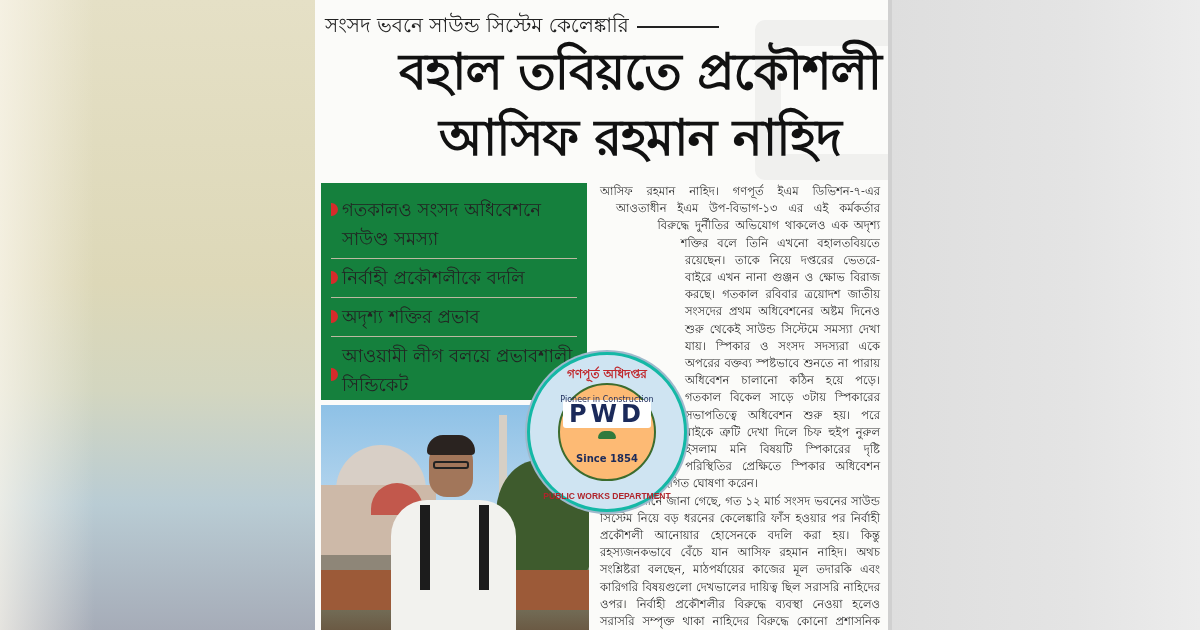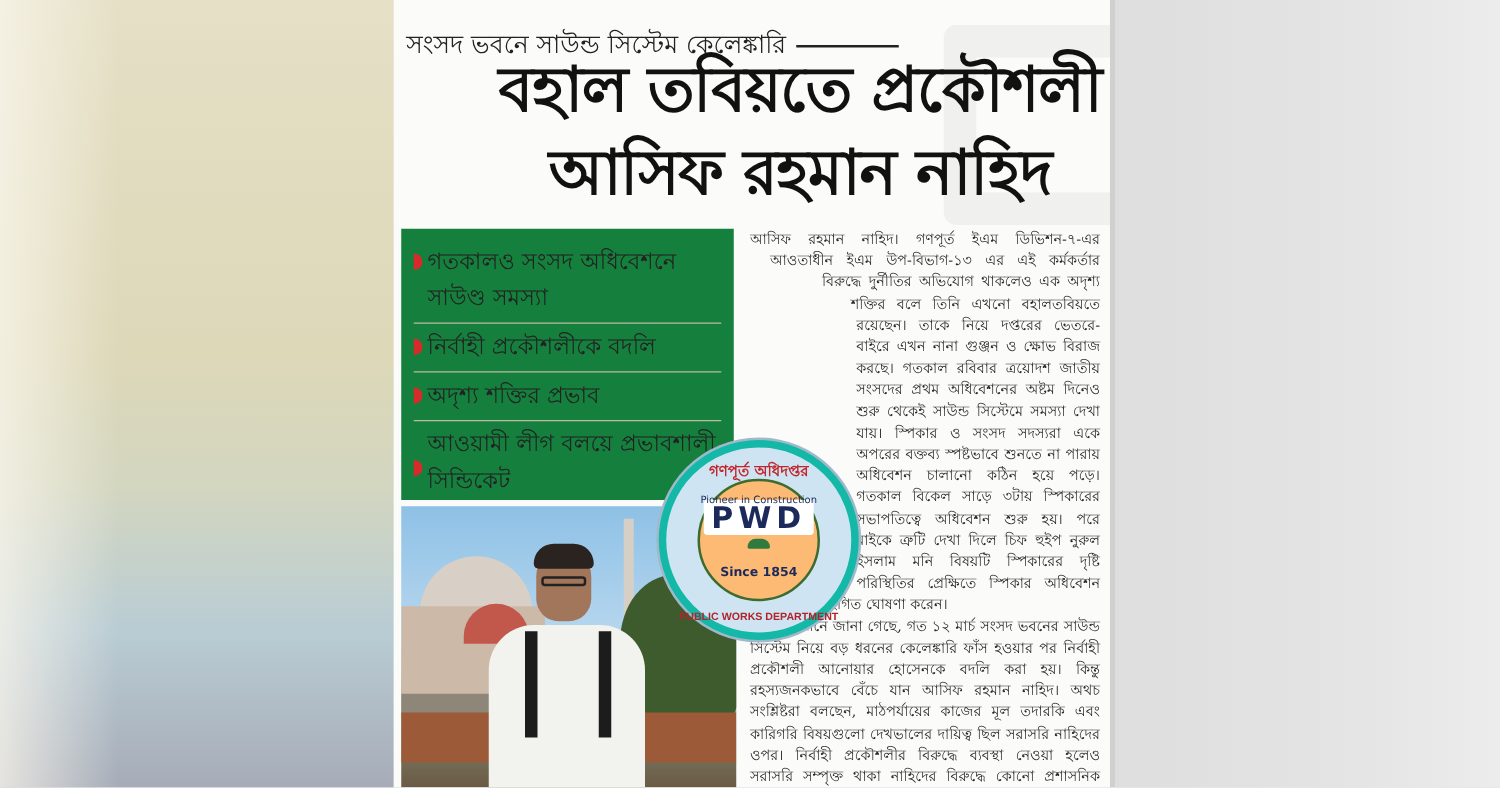--- a/index.html
+++ b/index.html
@@ -25,21 +25,21 @@
     position: absolute; left: 315px; top: 0; width: 577px; height: 630px;
     background: #fbfbf9; overflow: hidden;
   }
   .watermark {
     position: absolute; left: 440px; top: 20px; width: 160px; height: 160px;
     border: 26px solid rgba(200,200,200,0.22); border-radius: 10px;
   }
   .kicker {
     position: absolute; left: 10px; top: 10px;
     font-family: "DejaVu Serif", serif; font-size: 20px; color: #222;
-    display: flex; align-items: center; gap: 8px; margin-top: 10px;
+    display: flex; align-items: center; gap: 8px;
   }
   .kicker-rule { display: inline-block; width: 82px; height: 2px; background: #222; }
   .headline {
     position: absolute; left: 0; width: 650px; text-align: center;
     font-family: "DejaVu Sans", sans-serif; font-weight: bold; color: #111;
     font-size: 50px; line-height: 60px; letter-spacing: -1px;
   }
   .hl1 { top: 42px; }
   .hl2 { top: 108px; }
   .highlights {
@@ -85,21 +85,21 @@
   .body-text {
     position: absolute; left: 285px; top: 183px; width: 280px;
     font-family: "DejaVu Serif", serif; font-size: 11.5px; line-height: 17.2px; color: #2a2a2a;
     text-align: justify;
   }
   .para1 { margin-left: 0; }
   .para-shape { float: left; width: 85px; height: 275px; shape-outside: circle(150px at -20px 180px); }
   .para2 { text-indent: 14px; }
   .logo {
     position: absolute; left: 527px; top: 352px; width: 160px; height: 160px; border-radius: 50%;
-    background: #cfe4f2; border: 6px solid #14b8a6; box-shadow: 0 0 0 2px #9fb9cc;
+    background: #cfe4f2; border: 3px solid #14b8a6; box-shadow: 0 0 0 2px #9fb9cc;
     display: flex; align-items: center; justify-content: center;
   }
   .logo-inner {
     width: 98px; height: 98px; border-radius: 50%; background: #fdba74; border: 2px solid #3c6c2e;
     display: flex; flex-direction: column; align-items: center; justify-content: center; position: relative;
   }
   .logo-pwd { font-family: "DejaVu Sans", sans-serif; font-weight: bold; font-size: 24px; color: #1b2a5a; letter-spacing: 4px; background: #fff; padding: 0 6px; border-radius: 3px; }
   .logo-since { font-family: "DejaVu Sans", sans-serif; font-weight: bold; font-size: 10px; color: #1b2a5a; margin-top: 14px; }
   .logo-pioneer { position: absolute; top: 10px; font-family: "DejaVu Sans", sans-serif; font-size: 8px; color: #1b2a5a; }
   .logo-leaf { width: 18px; height: 8px; background: #2f7a3d; border-radius: 9px 9px 2px 2px; margin-top: 3px; }

